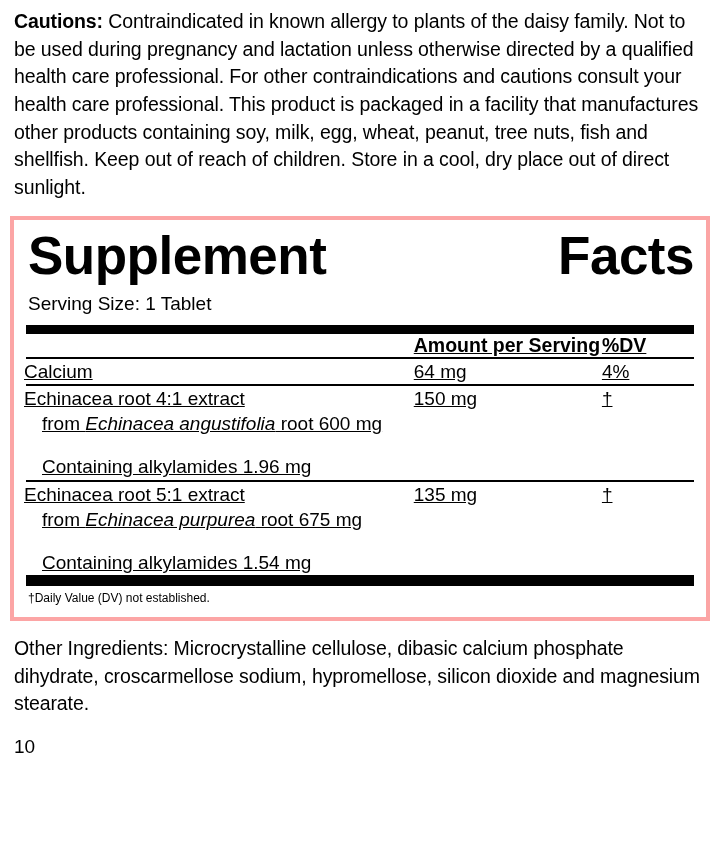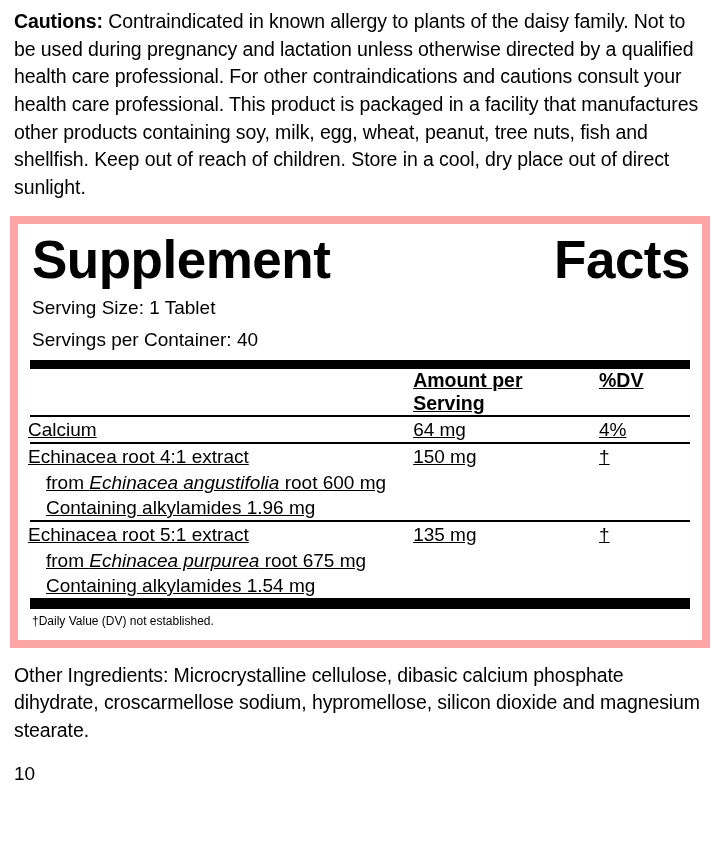--- a/index.html
+++ b/index.html
@@ -30,21 +30,21 @@
     letter-spacing: -0.1px;
     margin: 0 0 14px 0;
     padding: 0 4px 0 4px;
   }
   .cautions b {
     font-weight: bold;
   }
 
   
   .sf-panel {
-    border: 8px solid #fca5a5;
+    border: 4px solid #fca5a5;
     box-sizing: border-box;
     padding: 6px 10px 8px 10px;
     margin: 0 0 0 0;
   }
   .sf-title {
     display: flex;
     justify-content: space-between;
     align-items: baseline;
     font-size: 53px;
     font-weight: bold;
@@ -97,20 +97,21 @@
     font-size: 19px;
     line-height: 1.33;
   }
   .sub {
     padding-left: 18px;
     display: block;
   }
   .sub2 {
     padding-left: 18px;
     display: block;
+    margin-top: 18px;
   }
   em { font-style: italic; }
 
   .footnote {
     font-size: 12px;
     padding: 5px 4px 2px 4px;
     line-height: 1.3;
   }
 
   
@@ -137,21 +138,20 @@
   </p>
 
   <div class="sf-panel">
 
     <div class="sf-title">
       <span>Supplement</span>
       <span>Facts</span>
     </div>
 
     <div class="sf-serving">Serving Size: 1 Tablet</div>
-    <div class="sf-serving">Servings per Container: 40</div>
 
     <div class="rule-thick"></div>
 
     <table class="sf-table">
       <tbody>
           <tr class="hdr-row">
         <th class="col-name"></th>
         <th class="col-amt">Amount per Serving</th>
         <th class="col-dv">%DV</th>
       </tr>

